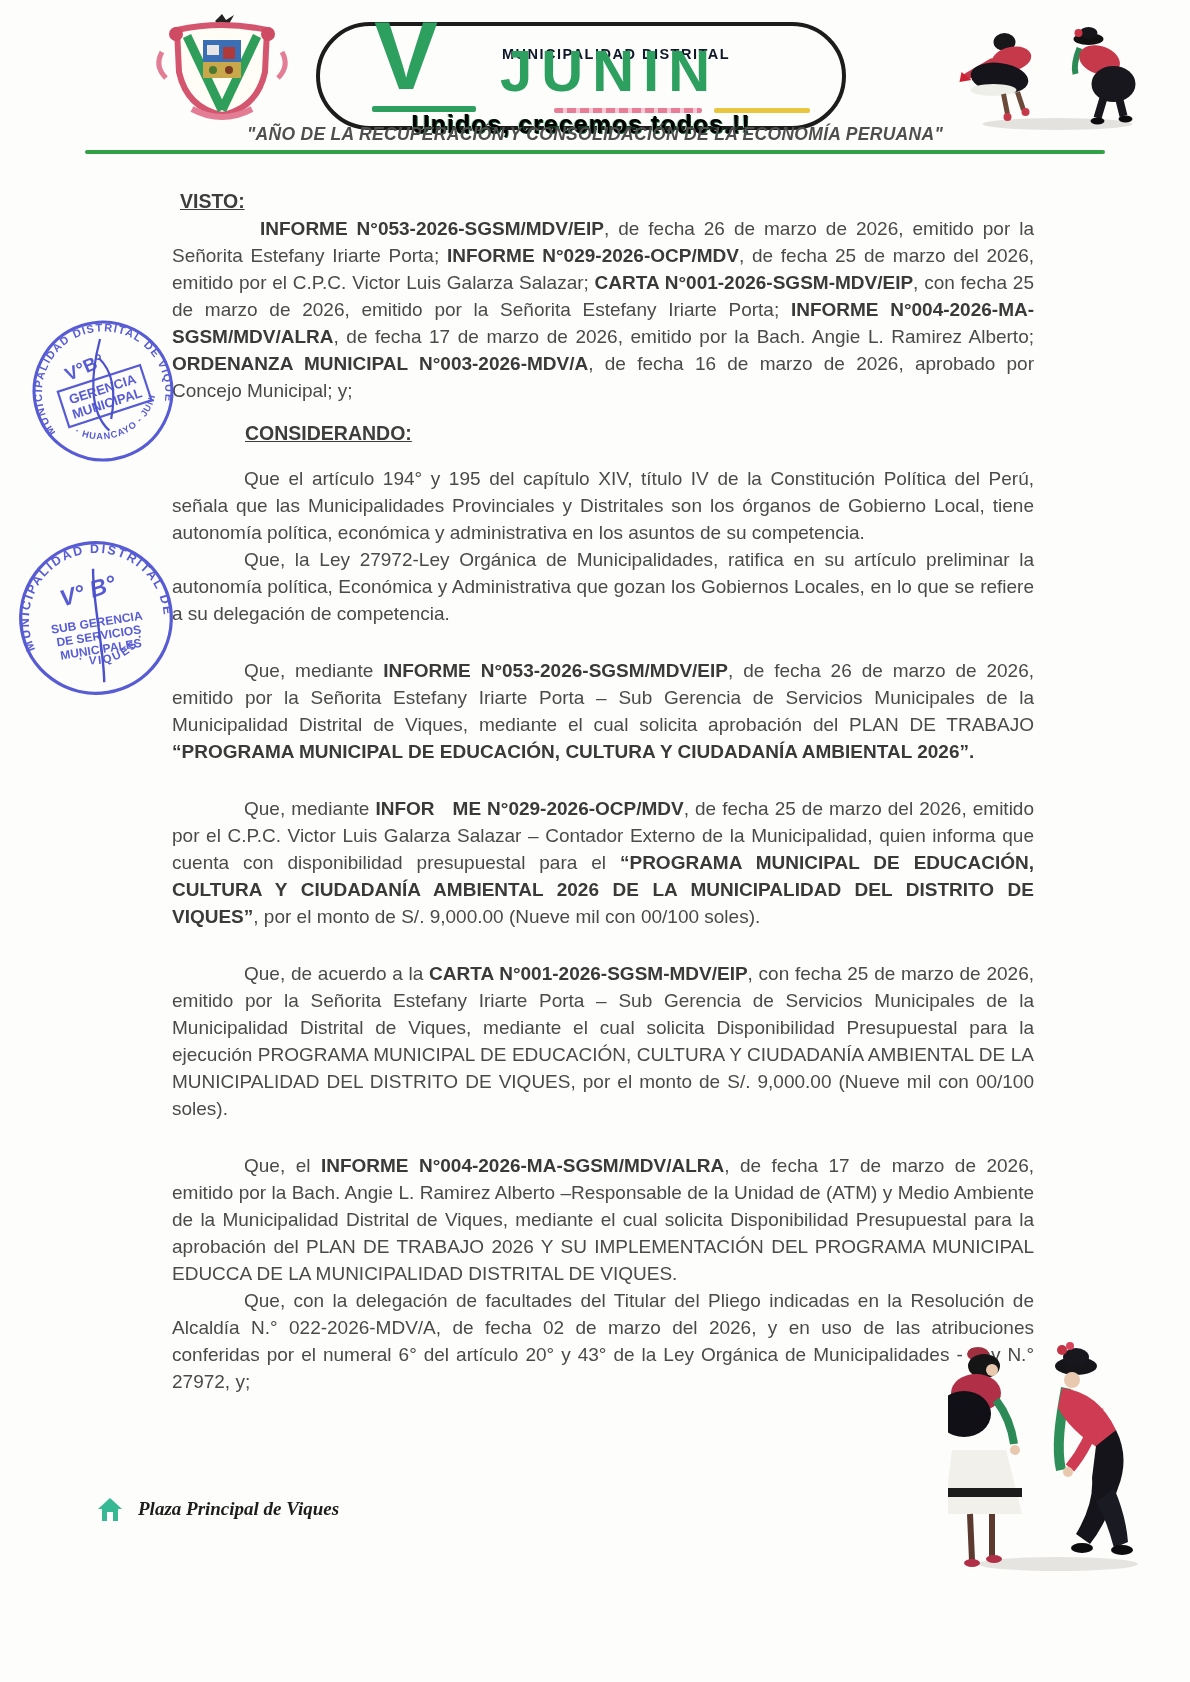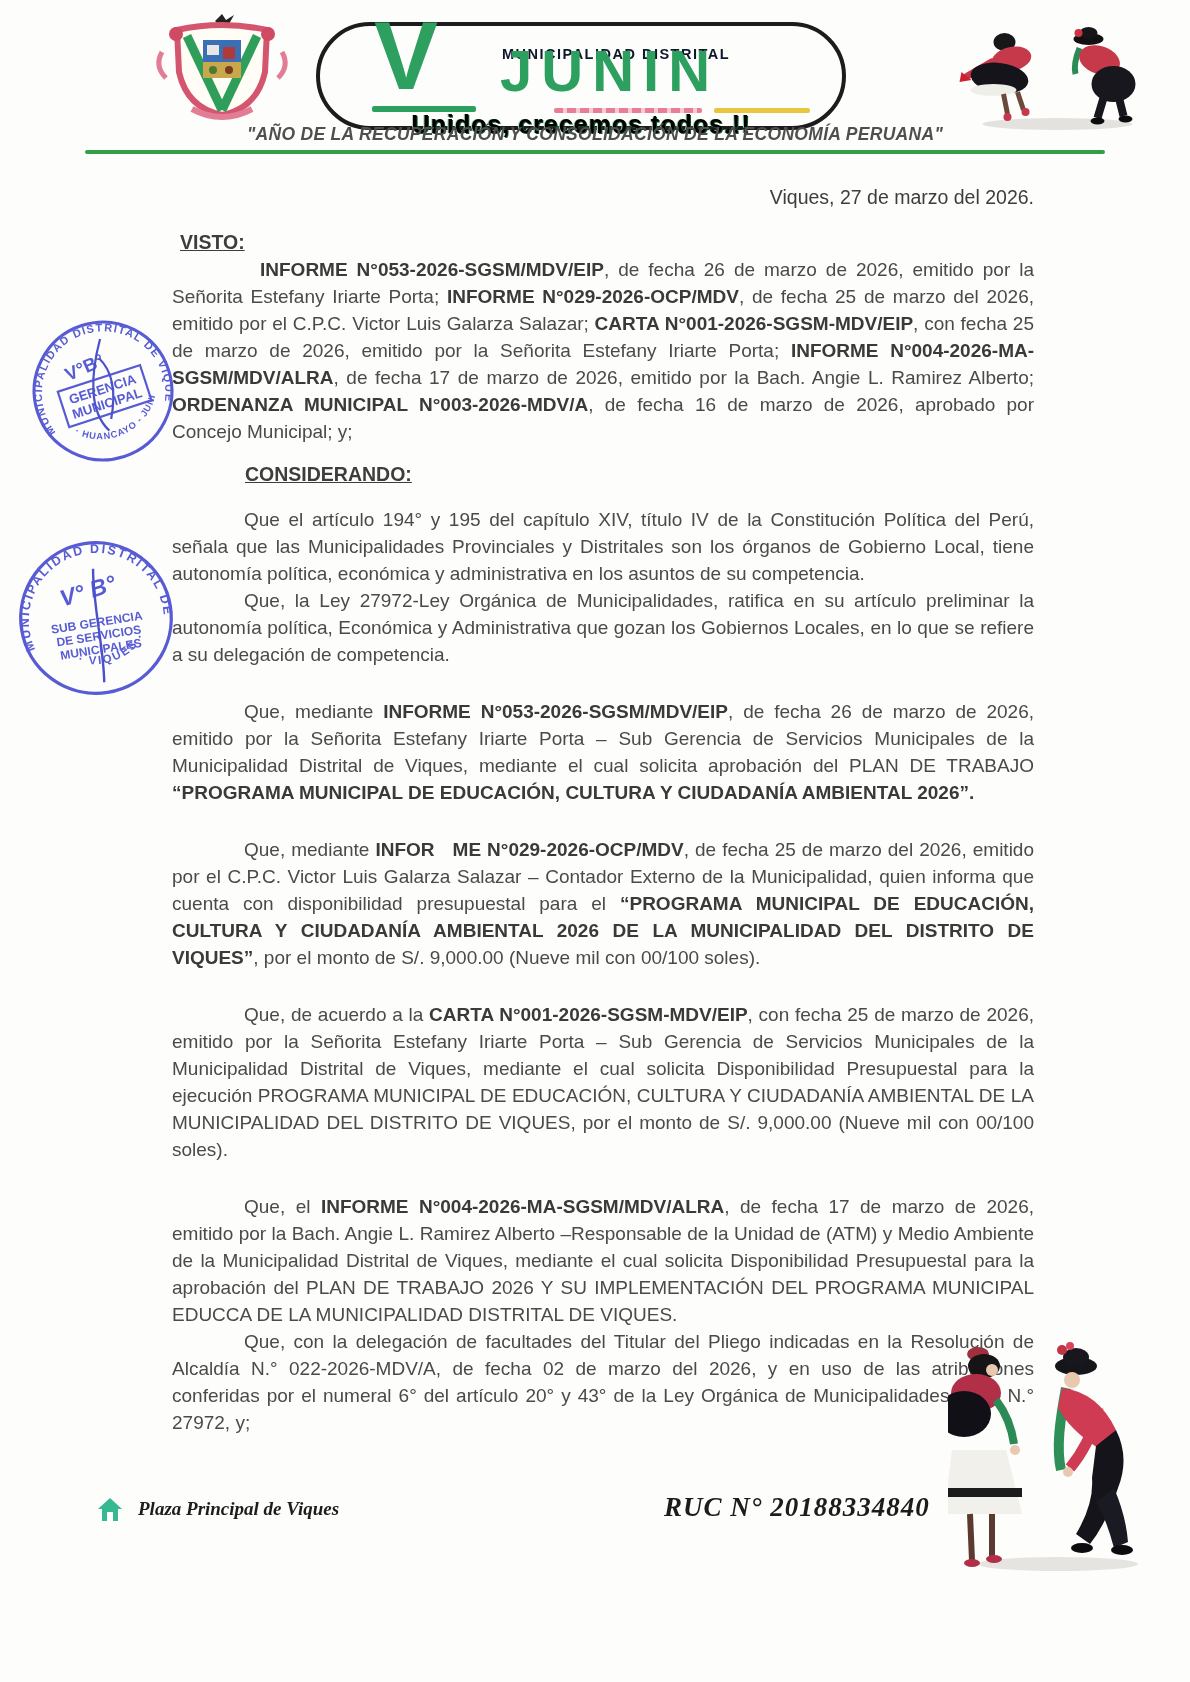--- a/index.html
+++ b/index.html
@@ -107,21 +107,20 @@
     <ellipse cx="166" cy="62" rx="22" ry="18" fill="#17171d"></ellipse>
     <path d="M156,76 L150,96 M172,78 L176,94" stroke="#17171d" stroke-width="8"></path>
     <ellipse cx="150" cy="99" rx="7" ry="3.5" fill="#0c0c0f"></ellipse>
       <ellipse cx="178" cy="97" rx="7" ry="3.5" fill="#0c0c0f"></ellipse>
   </svg>
 
   <div class="motto">"AÑO DE LA RECUPERACIÓN Y CONSOLIDACIÓN DE LA ECONOMÍA PERUANA"</div>
   <div class="green-rule"></div>
 
   <div class="doc-col">
-    <div class="doc-date">Viques, 27 de marzo del 2026.</div>
 
     <div class="sec-head visto-head">VISTO:</div>
     <p class="para visto-para"><span class="seg-bold">INFORME N°053-2026-SGSM/MDV/EIP</span><span>, de fecha 26 de marzo de 2026, emitido por la Señorita Estefany Iriarte Porta; </span><span class="seg-bold">INFORME N°029-2026-OCP/MDV</span><span>, de fecha 25 de marzo del 2026, emitido por el C.P.C. Victor Luis Galarza Salazar; </span><span class="seg-bold">CARTA N°001-2026-SGSM-MDV/EIP</span><span>, con fecha 25 de marzo de 2026, emitido por la Señorita Estefany Iriarte Porta; </span><span class="seg-bold">INFORME N°004-2026-MA-SGSM/MDV/ALRA</span><span>, de fecha 17 de marzo de 2026, emitido por la Bach. Angie L. Ramirez Alberto; </span><span class="seg-bold">ORDENANZA MUNICIPAL N°003-2026-MDV/A</span><span>, de fecha 16 de marzo de 2026, aprobado por Concejo Municipal; y;</span></p>
 
     <div class="sec-head consid-head">CONSIDERANDO:</div>
     <p class="para first-consid"><span>Que el artículo 194° y 195 del capítulo XIV, título IV de la Constitución Política del Perú, señala que las Municipalidades Provinciales y Distritales son los órganos de Gobierno Local, tiene autonomía política, económica y administrativa en los asuntos de su competencia.</span></p>
     <p class="para"><span>Que, la Ley 27972-Ley Orgánica de Municipalidades, ratifica en su artículo preliminar la autonomía política, Económica y Administrativa que gozan los Gobiernos Locales, en lo que se refiere a su delegación de competencia.</span></p>
     <p class="para gap"><span>Que, mediante </span><span class="seg-bold">INFORME N°053-2026-SGSM/MDV/EIP</span><span>, de fecha 26 de marzo de 2026, emitido por la Señorita Estefany Iriarte Porta – Sub Gerencia de Servicios Municipales de la Municipalidad Distrital de Viques, mediante el cual solicita aprobación del PLAN DE TRABAJO </span><span class="seg-bold">“PROGRAMA MUNICIPAL DE EDUCACIÓN, CULTURA Y CIUDADANÍA AMBIENTAL 2026”.</span></p>
     <p class="para gap"><span>Que, mediante </span><span class="seg-bold">INFOR&nbsp;&nbsp; ME N°029-2026-OCP/MDV</span><span>, de fecha 25 de marzo del 2026, emitido por el C.P.C. Victor Luis Galarza Salazar – Contador Externo de la Municipalidad, quien informa que cuenta con disponibilidad presupuestal para el </span><span class="seg-bold">“PROGRAMA MUNICIPAL DE EDUCACIÓN, CULTURA Y CIUDADANÍA AMBIENTAL 2026 DE LA MUNICIPALIDAD DEL DISTRITO DE VIQUES”</span><span>, por el monto de S/. 9,000.00 (Nueve mil con 00/100 soles).</span></p>
     <p class="para gap"><span>Que, de acuerdo a la </span><span class="seg-bold">CARTA N°001-2026-SGSM-MDV/EIP</span><span>, con fecha 25 de marzo de 2026, emitido por la Señorita Estefany Iriarte Porta – Sub Gerencia de Servicios Municipales de la Municipalidad Distrital de Viques, mediante el cual solicita Disponibilidad Presupuestal para la ejecución PROGRAMA MUNICIPAL DE EDUCACIÓN, CULTURA Y CIUDADANÍA AMBIENTAL DE LA MUNICIPALIDAD DEL DISTRITO DE VIQUES, por el monto de S/. 9,000.00 (Nueve mil con 00/100 soles).</span></p>
@@ -196,15 +195,14 @@
     <path d="M166,150 Q178,178 180,204 L166,210 Q158,180 148,164 Z" fill="#1a1a22"></path>
     <ellipse cx="134" cy="210" rx="11" ry="5" fill="#0c0c0f"></ellipse>
     <ellipse cx="174" cy="212" rx="11" ry="5" fill="#0c0c0f"></ellipse>
   </svg>
 
   <svg class="footer-house" viewBox="0 0 30 30">
     <path d="M3,15 L15,4 L27,15 L23,15 L23,27 L7,27 L7,15 Z" fill="#36b892"></path>
     <rect x="12" y="18" width="6" height="9" fill="#fff"></rect>
   </svg>
   <div class="footer-loc">Plaza Principal de Viques</div>
-  <div class="footer-ruc">RUC N° 20188334840</div>
 
 </div>
 
 </body></html>

